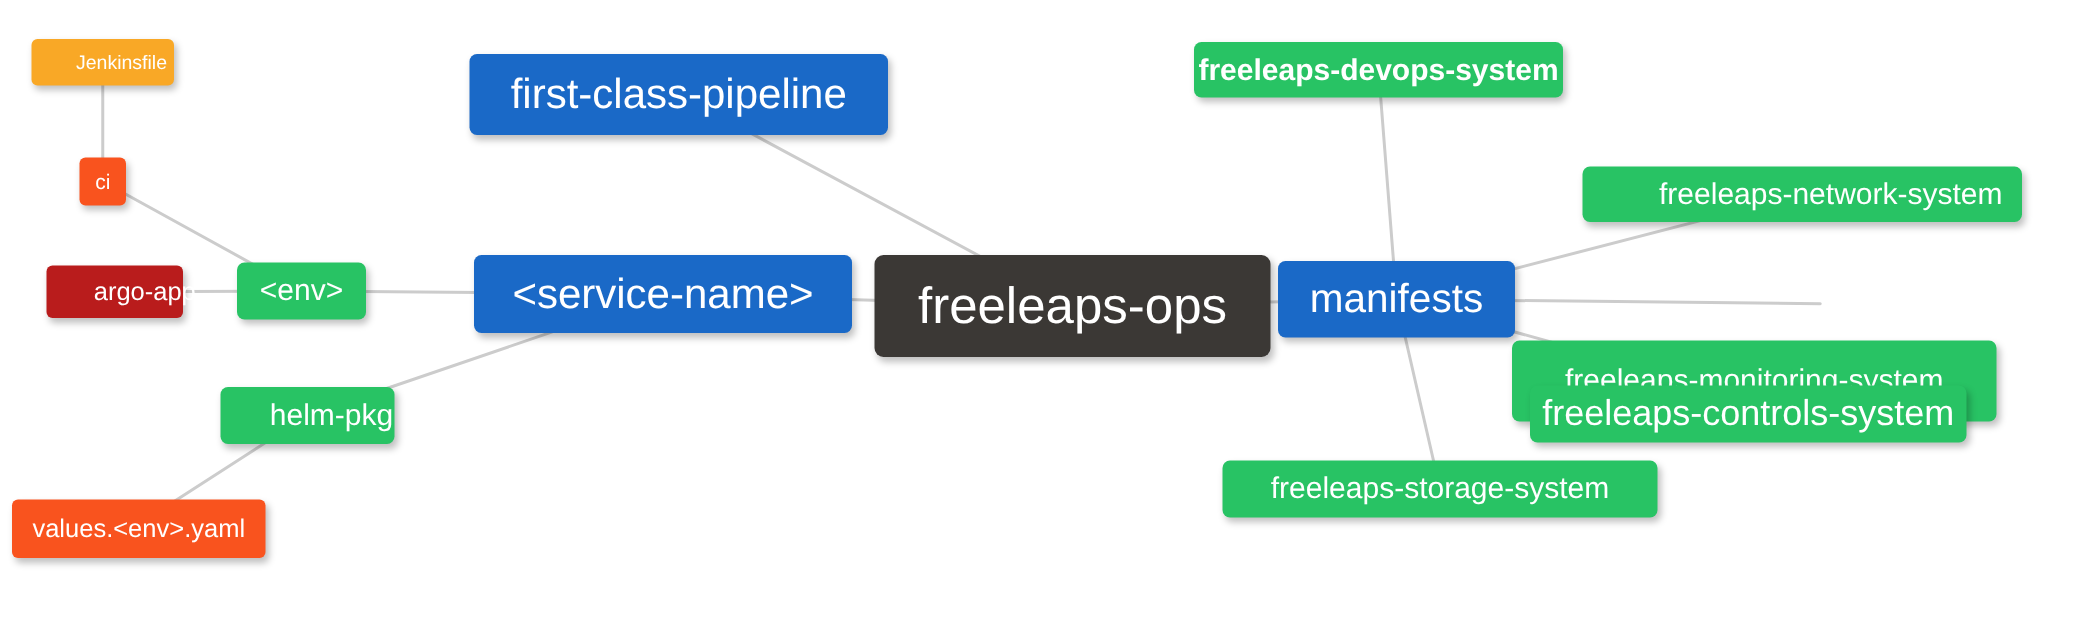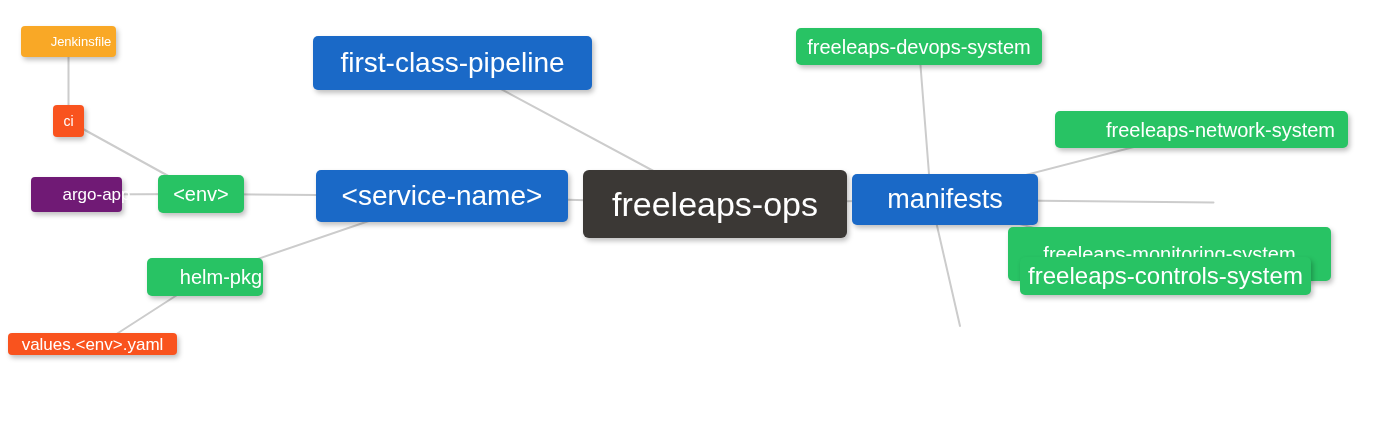--- a/index.html
+++ b/index.html
@@ -38,25 +38,25 @@
     cursor: pointer;
     box-sizing: border-box;
     line-height: 1;
   }
   
   .n-jenkinsfile          { left: 21px;   top: 26px;  width: 95px;  height: 31px; font-size: 13px; border-radius: 4px; }
   .n-ci                   { left: 53px;   top: 105px; width: 31px;  height: 32px; font-size: 14px; border-radius: 4px; }
   .n-argo-app             { left: 31px;   top: 177px; width: 91px;  height: 35px; font-size: 17px; border-radius: 4px; }
   .n-env                  { left: 158px;  top: 175px; width: 86px;  height: 38px; font-size: 20px; }
   .n-helm-pkg             { left: 147px;  top: 258px; width: 116px; height: 38px; font-size: 20px; }
-  .n-values-env-yaml      { left: 8px;    top: 333px; width: 169px; height: 22px; font-size: 17px; border-radius: 4px; }
+  .n-values-env-yaml      { left: 8px;    top: 333px; width: 169px; height: 39px; font-size: 17px; border-radius: 4px; }
   .n-first-class-pipeline { left: 313px;  top: 36px;  width: 279px; height: 54px; font-size: 28px; text-align: center; }
   .n-service-name         { left: 316px;  top: 170px; width: 252px; height: 52px; font-size: 28px; }
   .n-root                 { left: 583px;  top: 170px; width: 264px; height: 68px; font-size: 34px; border-radius: 6px; }
-  .n-manifests            { left: 852px;  top: 174px; width: 186px; height: 51px; font-size: 27px; }
+  .n-manifests            { left: 852px;  top: 174px; width: 158px; height: 51px; font-size: 27px; }
   .n-devops-system        { left: 796px;  top: 28px;  width: 246px; height: 37px; font-size: 20px; }
   .n-network-system       { left: 1055px; top: 111px; width: 293px; height: 37px; font-size: 20px; padding-left: 38px; }
   .n-monitoring-system    { left: 1008px; top: 183px; width: 323px; height: 54px; font-size: 20px; margin-top: 44px; }
   .n-controls-system      { left: 1020px; top: 257px; width: 291px; height: 38px; font-size: 24px; }
   .n-storage-system       { left: 815px;  top: 307px; width: 290px; height: 38px; font-size: 20px; }
 </style>
 </head>
 <body>
 
 <div class="canvas">
@@ -74,37 +74,38 @@
       <line x1="931" y1="199.5" x2="1201.5" y2="129.5"></line>
       <line x1="931" y1="199.5" x2="1213.5" y2="202.5"></line>
       <line x1="931" y1="199.5" x2="1207.5" y2="276"></line>
       <line x1="931" y1="199.5" x2="960" y2="326"></line>
     </svg>
 
   <div class="node n-jenkinsfile" style="background-color: rgb(249, 168, 38); padding-left: 25px;">Jenkinsfile</div>
 
   <div class="node n-ci" style="background-color: rgb(249, 83, 30);">ci</div>
 
-  <div class="node n-argo-app" style="background-color: #701a75; padding-left: 40px;">argo-app</div>
+  <div class="node n-argo-app" style="background-color: #b91c1c; padding-left: 40px;">argo-app</div>
 
   <div class="node n-env" style="background-color: rgb(40, 195, 100);">&lt;env&gt;</div>
 
   <div class="node n-helm-pkg" style="background-color: rgb(40, 195, 100); padding-left: 32px;">helm-pkg</div>
 
   <div class="node n-values-env-yaml" style="background-color: rgb(249, 83, 30);">values.&lt;env&gt;.yaml</div>
 
   <div class="node n-first-class-pipeline" style="background-color: rgb(26, 105, 199);">first-class-pipeline</div>
 
   <div class="node n-service-name" style="background-color: rgb(26, 105, 199);">&lt;service-name&gt;</div>
 
   <div class="node n-root" style="background-color: rgb(59, 56, 53);">freeleaps-ops</div>
 
   <div class="node n-manifests" style="background-color: rgb(26, 105, 199);">manifests</div>
 
-  <div class="node n-devops-system" style="background-color: rgb(40, 195, 100);">freeleaps-devops-system</div>
+  <div class="node n-devops-system" style="background-color: rgb(40, 195, 100); font-weight: bold;">freeleaps-devops-system</div>
 
   <div class="node n-network-system" style="background-color: rgb(40, 195, 100);">freeleaps-network-system</div>
 
   <div class="node n-monitoring-system" style="background-color: rgb(40, 195, 100);">freeleaps-monitoring-system</div>
 
   <div class="node n-controls-system" style="background-color: rgb(40, 195, 100);">freeleaps-controls-system</div>
 
+  <div class="node n-storage-system" style="background-color: rgb(40, 195, 100);">freeleaps-storage-system</div>
 </div>
 
 </body></html>

